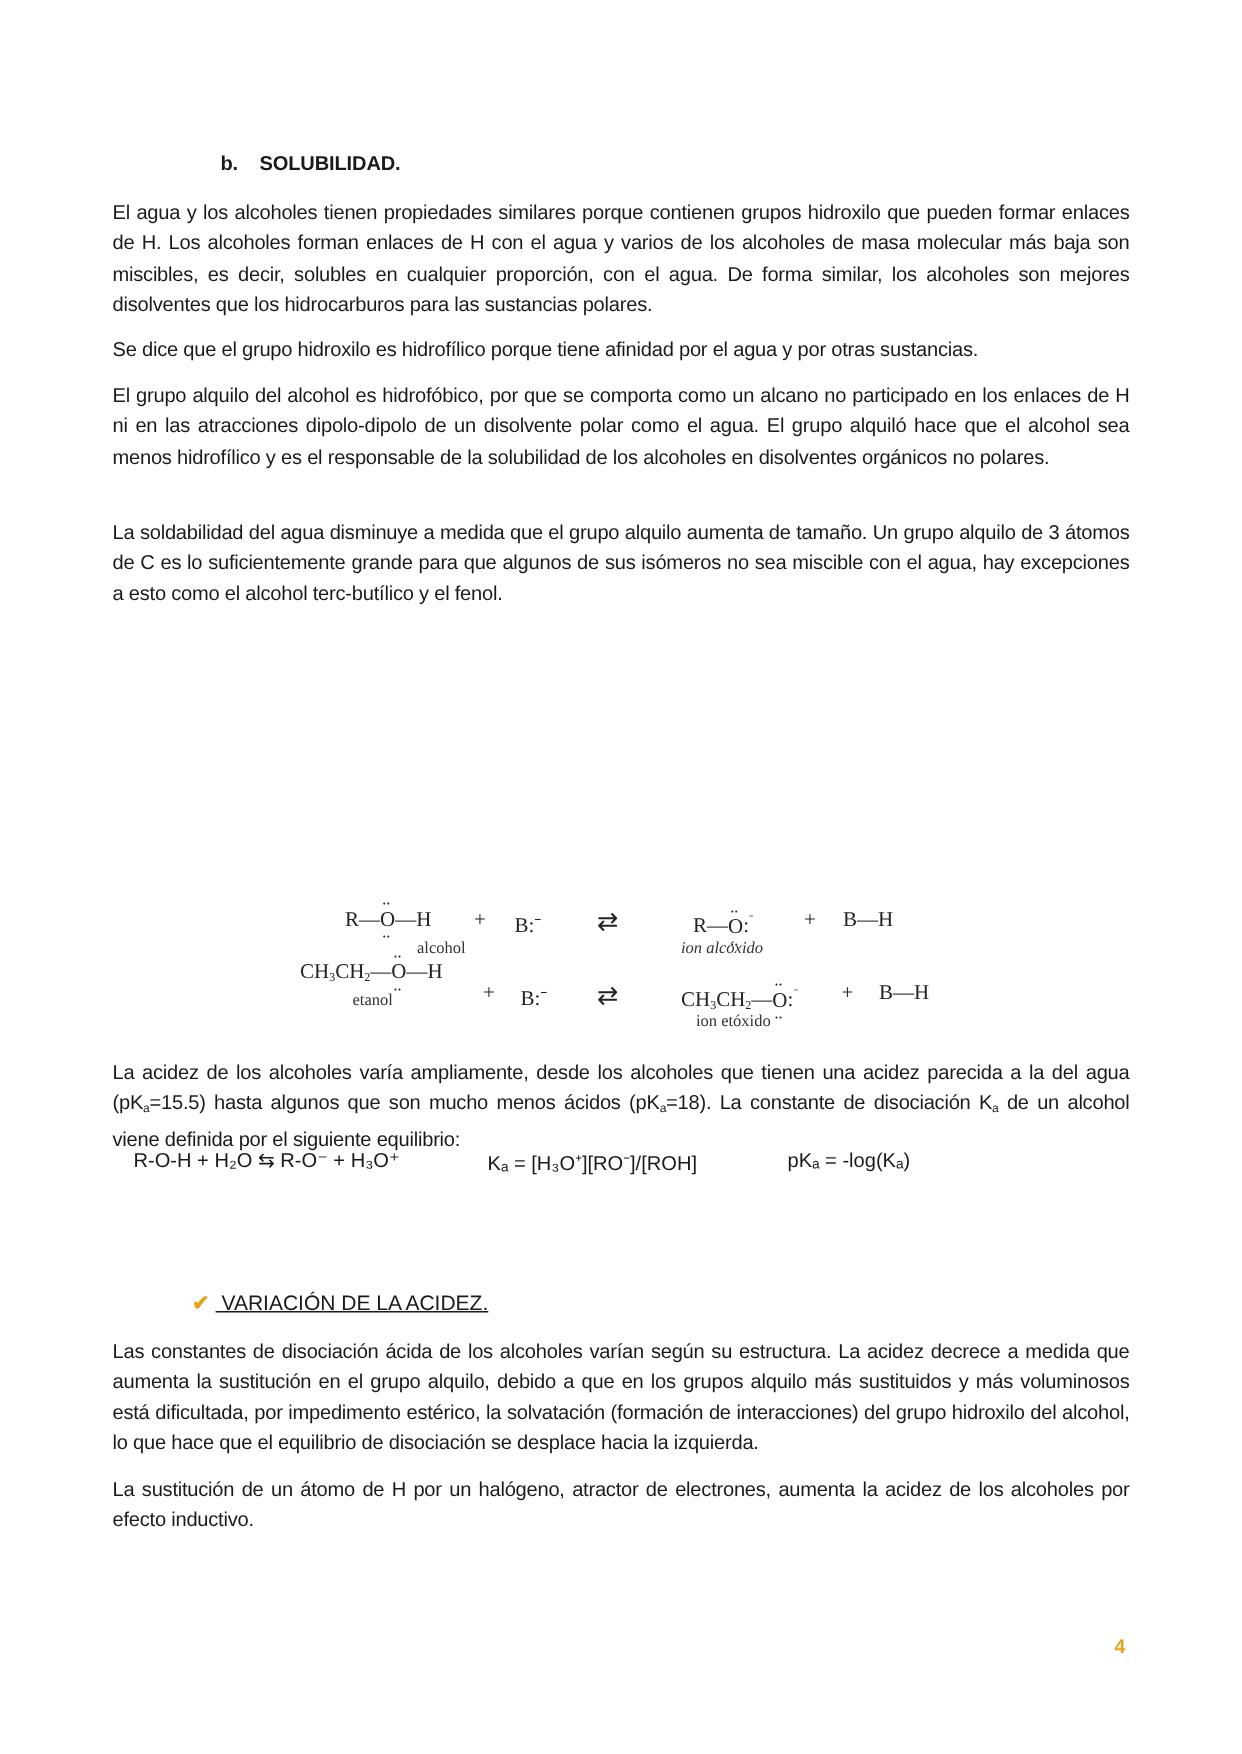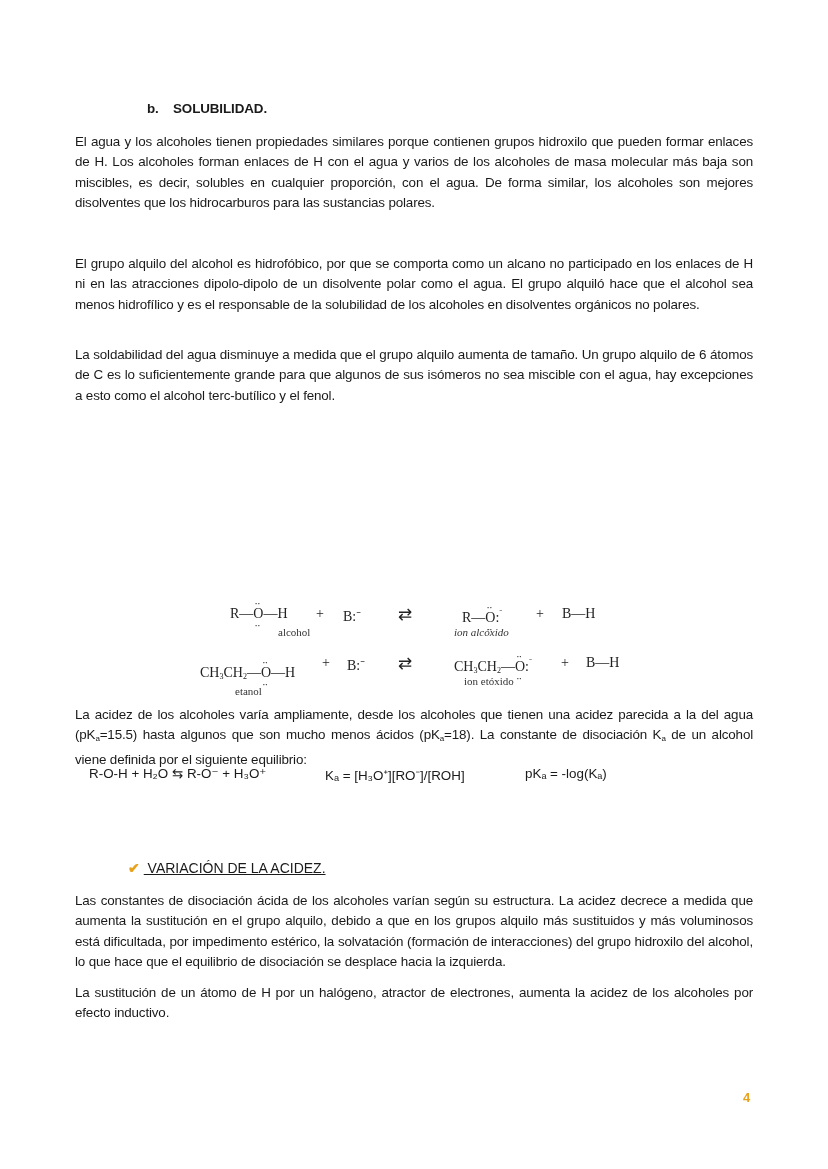--- a/index.html
+++ b/index.html
@@ -27,40 +27,41 @@
 </head>
 <body>
 
 <div class="page">
 
   <div class="heading" style="left:147px; top:101px;">
     <span class="num">b.</span><span>SOLUBILIDAD.</span>
   </div>
 
   <div class="p" style="top:132px;">El agua y los alcoholes tienen propiedades similares porque contienen grupos hidroxilo que pueden formar enlaces de H. Los alcoholes forman enlaces de H con el agua y varios de los alcoholes de masa molecular más baja son miscibles, es decir, solubles en cualquier proporción, con el agua. De forma similar, los alcoholes son mejores disolventes que los hidrocarburos para las sustancias polares.</div>
+  <div class="p" style="top:223px;">Se dice que el grupo hidroxilo es hidrofílico porque tiene afinidad por el agua y por otras sustancias.</div>
   <div class="p" style="top:254px;">El grupo alquilo del alcohol es hidrofóbico, por que se comporta como un alcano no participado en los enlaces de H ni en las atracciones dipolo-dipolo de un disolvente polar como el agua. El grupo alquiló hace que el alcohol sea menos hidrofílico y es el responsable de la solubilidad de los alcoholes en disolventes orgánicos no polares.</div>
-  <div class="p" style="top:345px;">La soldabilidad del agua disminuye a medida que el grupo alquilo aumenta de tamaño. Un grupo alquilo de 6 átomos de C es lo suficientemente grande para que algunos de sus isómeros no sea miscible con el agua, hay excepciones a esto como el alcohol terc-butílico y el fenol.</div>
+  <div class="p" style="top:345px;">La soldabilidad del agua disminuye a medida que el grupo alquilo aumenta de tamaño. Un grupo alquilo de 3 átomos de C es lo suficientemente grande para que algunos de sus isómeros no sea miscible con el agua, hay excepciones a esto como el alcohol terc-butílico y el fenol.</div>
 
 
 
   <div class="rx" style="left:230px; top:606px;">
     R—<span class="oatom">O</span>—H
     <span class="lbl" style="left:16px; top:20px;margin-left:32px;">alcohol</span>
   </div>
   <div class="rx" style="left:316px; top:606px;">+</div>
   <div class="rx" style="left:343px; top:606px;">B:⁻</div>
   <div class="rx" style="left:398px; top:604px; font-size:17px;">⇄</div>
   <div class="rx" style="left:462px; top:606px;">
     R—<span class="oatom">O</span>:<sup style="font-size:9px;">⁻</sup>
     <span class="lbl" style="left:-8px; top:20px;font-style:italic;">ion alcóxido</span>
   </div>
   <div class="rx" style="left:536px; top:606px;">+</div>
   <div class="rx" style="left:562px; top:606px;">B—H</div>
 
-  <div class="rx" style="left:200px; top:665px;">
+  <div class="rx" style="left:200px; top:641px;">
     CH<span class="sub">3</span>CH<span class="sub">2</span>—<span class="oatom">O</span>—H
     <span class="lbl" style="left:35px; top:20px;">etanol</span>
   </div>
   <div class="rx" style="left:322px; top:655px;">+</div>
   <div class="rx" style="left:347px; top:655px;">B:⁻</div>
   <div class="rx" style="left:398px; top:653px; font-size:17px;">⇄</div>
   <div class="rx" style="left:454px; top:655px;">
     CH<span class="sub">3</span>CH<span class="sub">2</span>—<span class="oatom">O</span>:<sup style="font-size:9px;">⁻</sup>
     <span class="lbl" style="left:10px; top:20px;">ion etóxido</span>
   </div>

